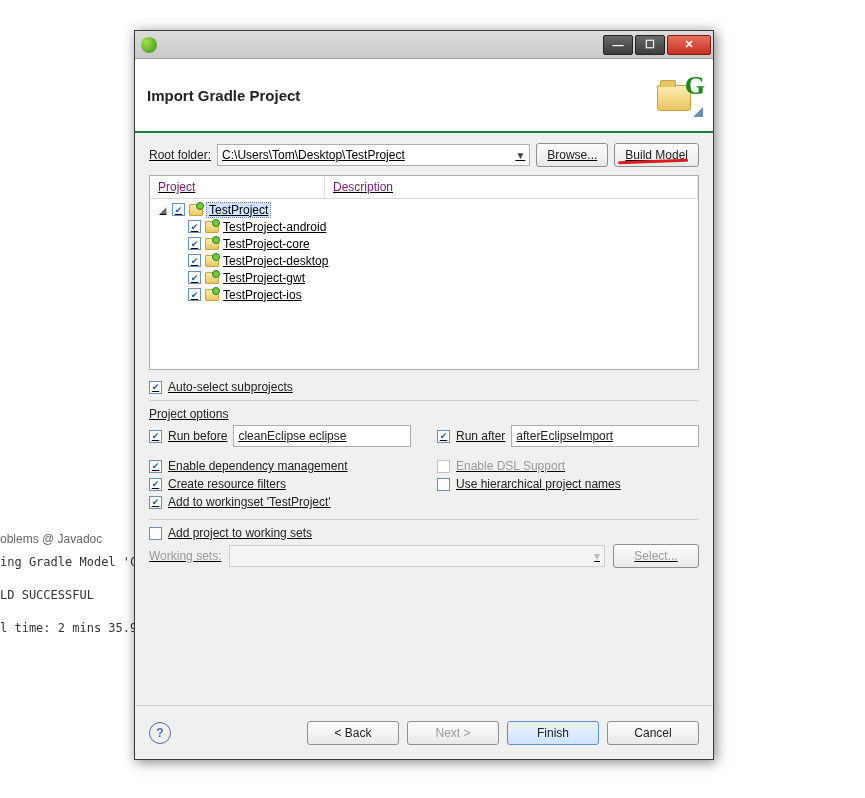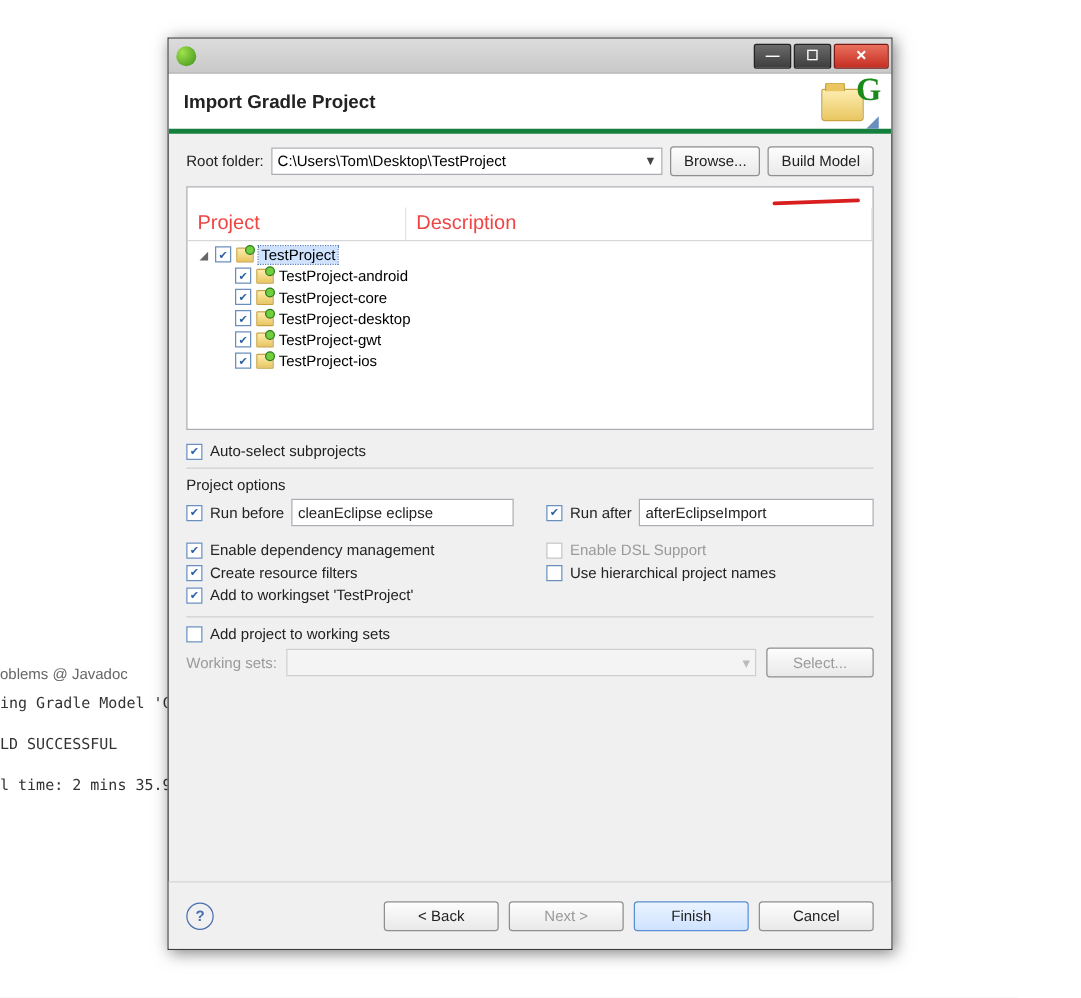--- a/index.html
+++ b/index.html
@@ -24,38 +24,38 @@
   }
   .win-btns { margin-left: auto; display: flex; }
   .win-btn {
     width: 30px; height: 20px; margin-right: 2px; border-radius: 2px;
     display: flex; align-items: center; justify-content: center;
     color: #fff; font-weight: bold; font-size: 11px;
   }
   .win-min, .win-max { background: linear-gradient(#6a6a6a, #3d3d3d); border: 1px solid #222; }
   .win-close { background: linear-gradient(#e96f5e, #c62f22); border: 1px solid #7a1a12; width: 44px; }
   .header {
-    height: 48px; background: #fff; border-bottom: 4px solid #15803d;
+    height: 74px; background: #fff; border-bottom: 2px solid #15803d;
     display: flex; align-items: center; padding: 0 12px;
   }
   .header-title { font-size: 15px; font-weight: bold; color: #222; }
   .header-icon {
     margin-left: auto; width: 44px; height: 40px; position: relative;
   }
   .folder-big {
     width: 34px; height: 26px; background: linear-gradient(#fdedb1, #e9c661);
     border: 1px solid #c9a341; border-radius: 2px 2px 3px 3px; position: absolute; left: 0; top: 10px;
   }
   .folder-big::before {
     content: ""; position: absolute; left: 2px; top: -6px; width: 14px; height: 6px;
     background: #e9c661; border: 1px solid #c9a341; border-bottom: none; border-radius: 2px 2px 0 0;
   }
   .g-letter { position: absolute; right: -4px; top: -4px; font-size: 26px; font-weight: bold; color: #1a8a1a; font-family: Georgia, serif; }
   .page-corner { position: absolute; right: -2px; bottom: -2px; width: 0; height: 0; border-left: 10px solid transparent; border-bottom: 10px solid #6a8fbf; }
-  .content { padding: 10px 14px 0 14px; height: calc(100% - 28px - 62px - 54px); overflow: hidden; }
+  .content { padding: 10px 14px 0 14px; height: calc(100% - 28px - 62px - 54px); overflow: hidden; text-decoration: underline; }
   .row { display: flex; align-items: center; margin-bottom: 8px; gap: 6px; }
   .lbl { color: #222; }
   .combo {
     flex: 1; height: 22px; background: #fff; border: 1px solid #abadb3;
     display: flex; align-items: center; padding: 0 4px;
   }
   .combo .chev { margin-left: auto; font-size: 10px; color: #444; }
   .btn {
     height: 24px; padding: 0 10px; background: linear-gradient(#fdfdfd, #e9e9e9);
     border: 1px solid #8e8f8f; border-radius: 3px; color: #222; display: inline-flex; align-items: center;
@@ -64,21 +64,21 @@
   .btn.disabled { color: #9a9a9a; }
   .annot-red {
     position: absolute; left: 618px; top: 160px; width: 70px; height: 3px;
     background: #d81e1e; border-radius: 2px; transform: rotate(-2deg);
   }
   .tree-box {
     background: #fff; border: 1px solid #abadb3; height: 195px; margin-bottom: 10px;
     display: flex; flex-direction: column;
   }
   .tree-head { display: flex; border-bottom: 1px solid #d8d8d8; }
-  .th { padding: 4px 8px; font-size: 16px; color: #ef4444; border-right: 1px solid #e2e2e2; margin-top: 16px; }
+  .th { padding: 4px 8px; font-size: 12px; color: #701a75; border-right: 1px solid #e2e2e2; }
   .th.project { width: 175px; }
   .tree-body { flex: 1; padding: 2px 4px; overflow: auto; }
   .tree-row { display: flex; align-items: center; height: 17px; gap: 4px; }
   .tri { width: 10px; font-size: 9px; color: #666; display: inline-flex; justify-content: center; cursor: pointer; }
   .chk { width: 13px; height: 13px; border: 1px solid #6a8fbf; background: #fff; display: inline-flex; align-items: center; justify-content: center; font-size: 9px; color: #2a5fa3; cursor: pointer; }
   .chk.checked::after { content: "✔"; }
   .pj-icon {
     width: 14px; height: 12px; background: linear-gradient(#fdedb1, #e9c661);
     border: 1px solid #c9a341; border-radius: 1px; position: relative;
   }

